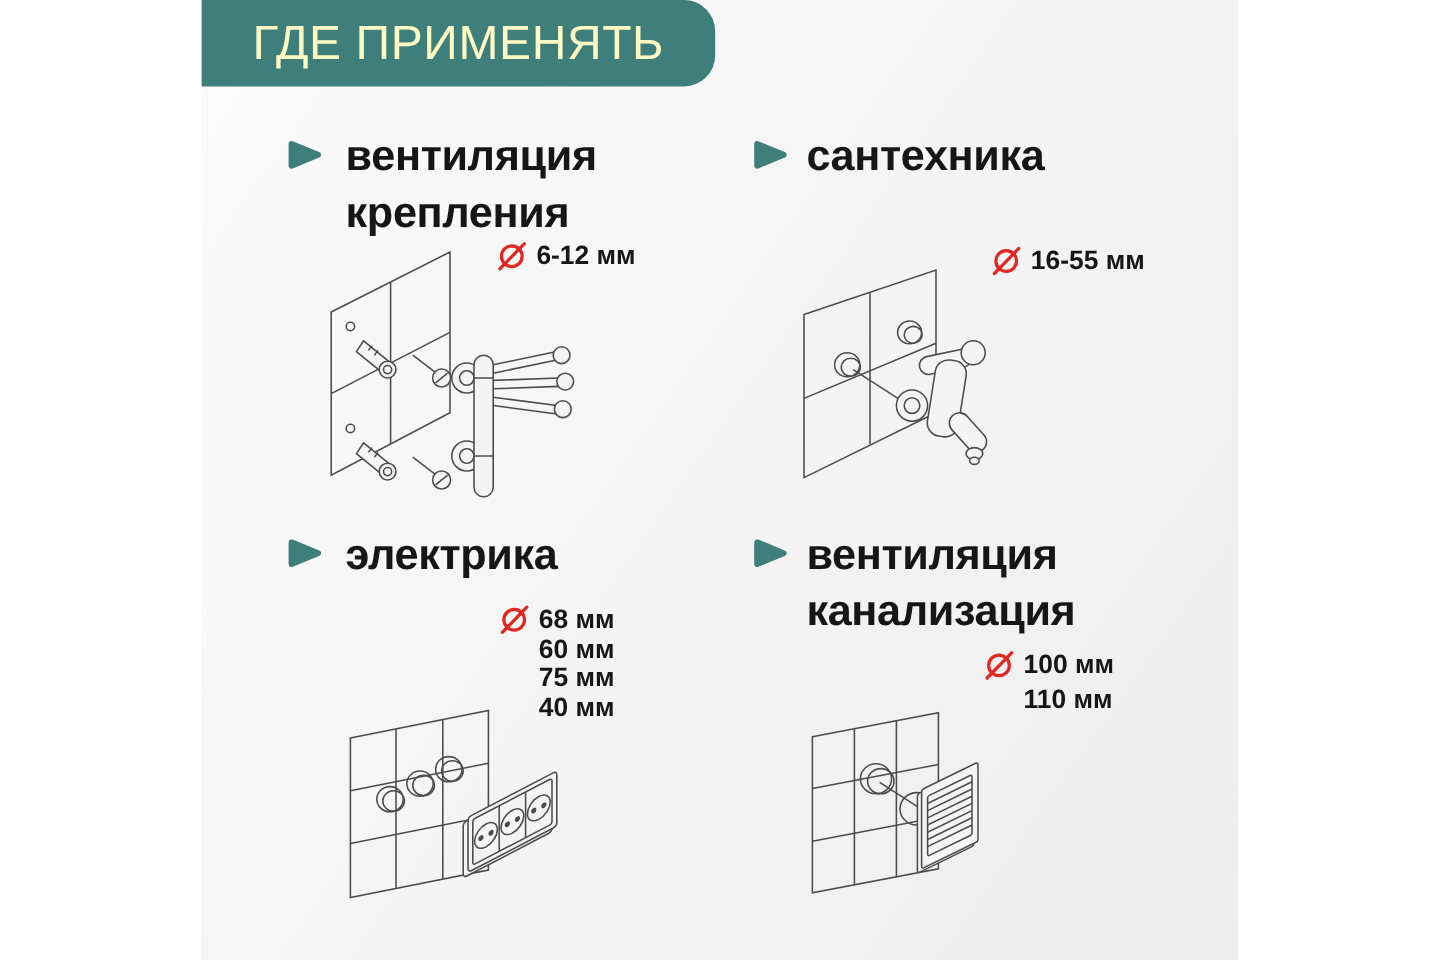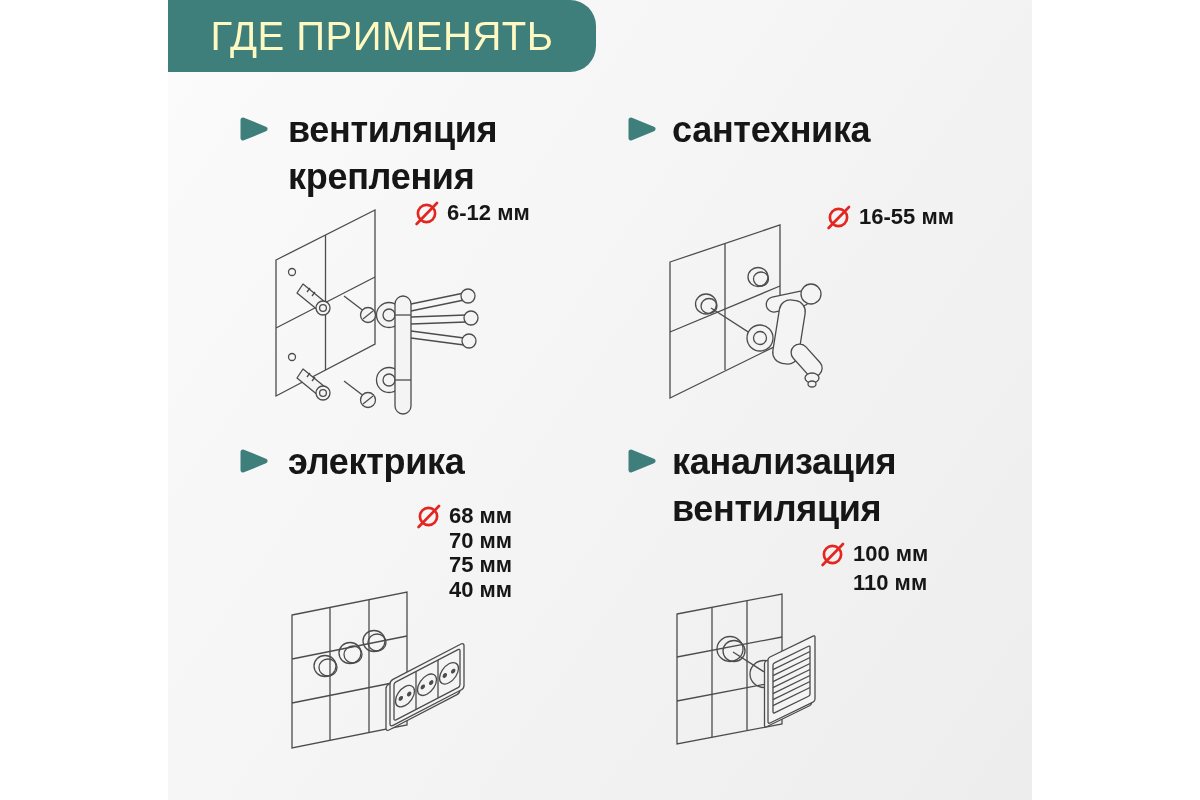--- a/index.html
+++ b/index.html
@@ -168,21 +168,21 @@
   </div>
   <div class="dia tight" style="left:248px;top:504px">
     <div class="row">
       <svg width="26" height="26" viewBox="0 0 26 26">
         <circle cx="12.5" cy="13.5" r="8.6" fill="none" stroke="var(--red)" stroke-width="2.7"></circle>
         <line x1="2.6" y1="24" x2="23" y2="3" stroke="var(--red)" stroke-width="2.7" stroke-linecap="round"></line>
       </svg>
       <span>68 мм</span>
     </div>
     <div class="row indent">
-        <span>70 мм</span>
+        <span>60 мм</span>
       </div>
     <div class="row indent">
         <span>75 мм</span>
       </div>
     <div class="row indent">
         <span>40 мм</span>
       </div>
   </div>
   <svg class="illus" style="left:88px;top:590px" width="252" height="185" viewBox="0 0 252 185">
     <g fill="none" stroke="var(--line)" stroke-width="1.3">
@@ -216,22 +216,22 @@
         <circle cx="54.8" cy="23" r="1.6" fill="var(--line)"></circle>
           <circle cx="63.2" cy="23" r="1.6" fill="var(--line)"></circle>
       </g>
     </g>
   </svg>
 
   <svg class="arrow" style="left:460px;top:449px" width="28" height="24" viewBox="0 0 28 24">
     <polygon points="3,3 25,12 3,21" fill="var(--teal)" stroke="var(--teal)" stroke-width="5" stroke-linejoin="round"></polygon>
   </svg>
   <div class="heading" style="left:504px;top:438px">
+    <span>вентиляция</span>
     <span>канализация</span>
-    <span>вентиляция</span>
   </div>
   <div class="dia mid" style="left:652px;top:538px">
     <div class="row">
       <svg width="26" height="26" viewBox="0 0 26 26">
         <circle cx="12.5" cy="13.5" r="8.6" fill="none" stroke="var(--red)" stroke-width="2.7"></circle>
         <line x1="2.6" y1="24" x2="23" y2="3" stroke="var(--red)" stroke-width="2.7" stroke-linecap="round"></line>
       </svg>
       <span>100 мм</span>
     </div>
     <div class="row indent">

